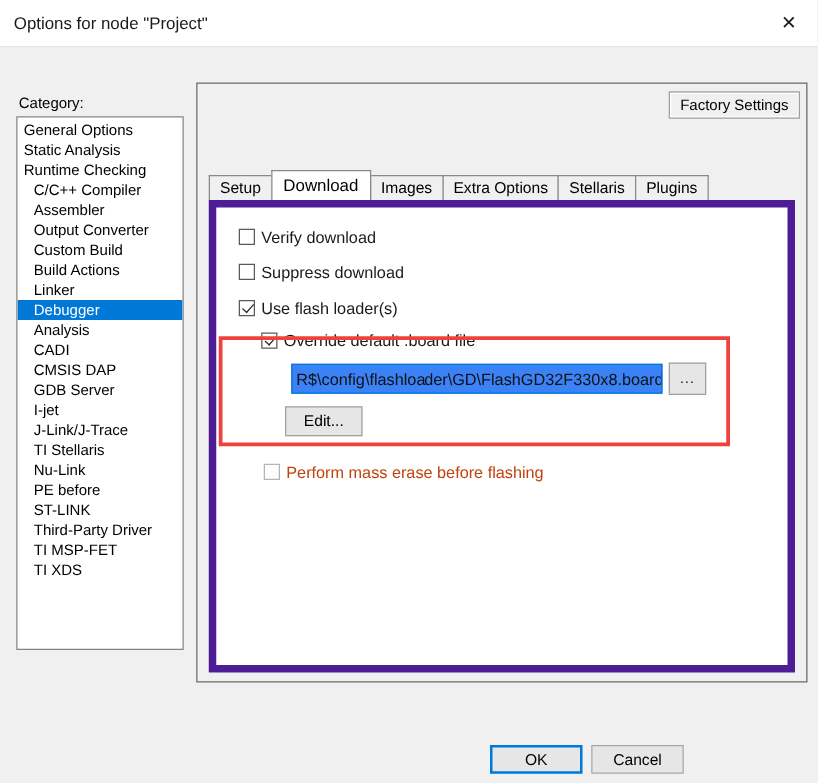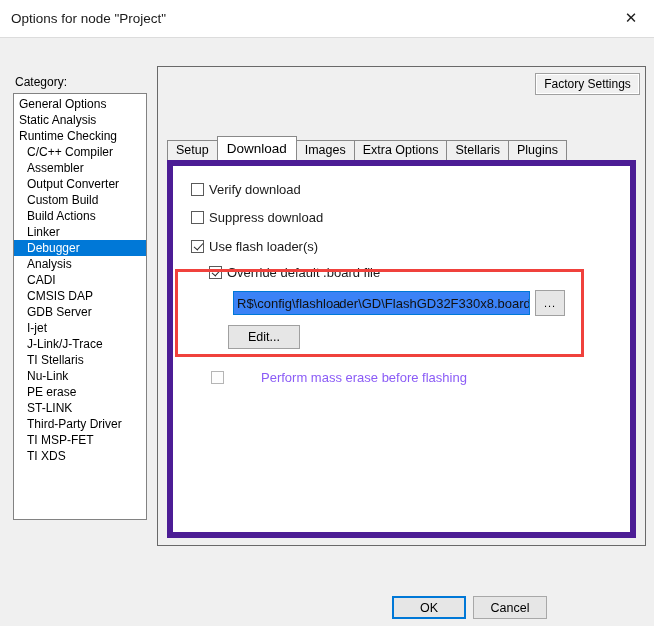--- a/index.html
+++ b/index.html
@@ -169,21 +169,21 @@
     content: "";
     position: absolute;
     left: 4px; top: 0px;
     width: 4px; height: 8px;
     border: solid #2a2a2a;
     border-width: 0 1.6px 1.6px 0;
     transform: rotate(42deg);
   }
   .chk-label { font-size: 13px; color: #1a1a1a; }
   .chk-row.disabled .chk-box { border-color: #b5b5b5; background: #fdfdfd; }
-  .chk-row.disabled .chk-label { color: #8b5cf6; margin-left: 32px; }
+  .chk-row.disabled .chk-label { color: #c2410c; }
 
   
   #row-verify   { left: 18px; top: 16px; }
   #row-suppress { left: 18px; top: 44px; }
   #row-flash    { left: 18px; top: 73px; }
   #row-override { left: 36px; top: 99px; }
   #row-mass     { left: 38px; top: 204px; }
 
   
   .path-field {
@@ -220,21 +220,21 @@
     border: 1px solid #a0a0a0;
     font-size: 11px;
     color: #000;
     display: flex; align-items: center; justify-content: center;
     cursor: default;
     letter-spacing: 1px;
   }
   .edit-btn {
     position: absolute;
     left: 55px; top: 159px;
-    width: 72px; height: 24px;
+    width: 62px; height: 24px;
     background: #e6e6e6;
     border: 1px solid #a0a0a0;
     font-size: 12.5px;
     color: #000;
     display: flex; align-items: center; justify-content: center;
     cursor: default;
   }
 
   
   .red-box {
@@ -295,21 +295,21 @@
       <div class="cat-item indent">Linker</div>
       <div class="cat-item indent selected">Debugger</div>
       <div class="cat-item indent">Analysis</div>
       <div class="cat-item indent">CADI</div>
       <div class="cat-item indent">CMSIS DAP</div>
       <div class="cat-item indent">GDB Server</div>
       <div class="cat-item indent">I-jet</div>
       <div class="cat-item indent">J-Link/J-Trace</div>
       <div class="cat-item indent">TI Stellaris</div>
       <div class="cat-item indent">Nu-Link</div>
-      <div class="cat-item indent">PE erase</div>
+      <div class="cat-item indent">PE before</div>
       <div class="cat-item indent">ST-LINK</div>
       <div class="cat-item indent">Third-Party Driver</div>
       <div class="cat-item indent">TI MSP-FET</div>
       <div class="cat-item indent">TI XDS</div>
     </div>
 
   <div class="right-panel">
 
     <div class="factory-btn">Factory Settings</div>
 

